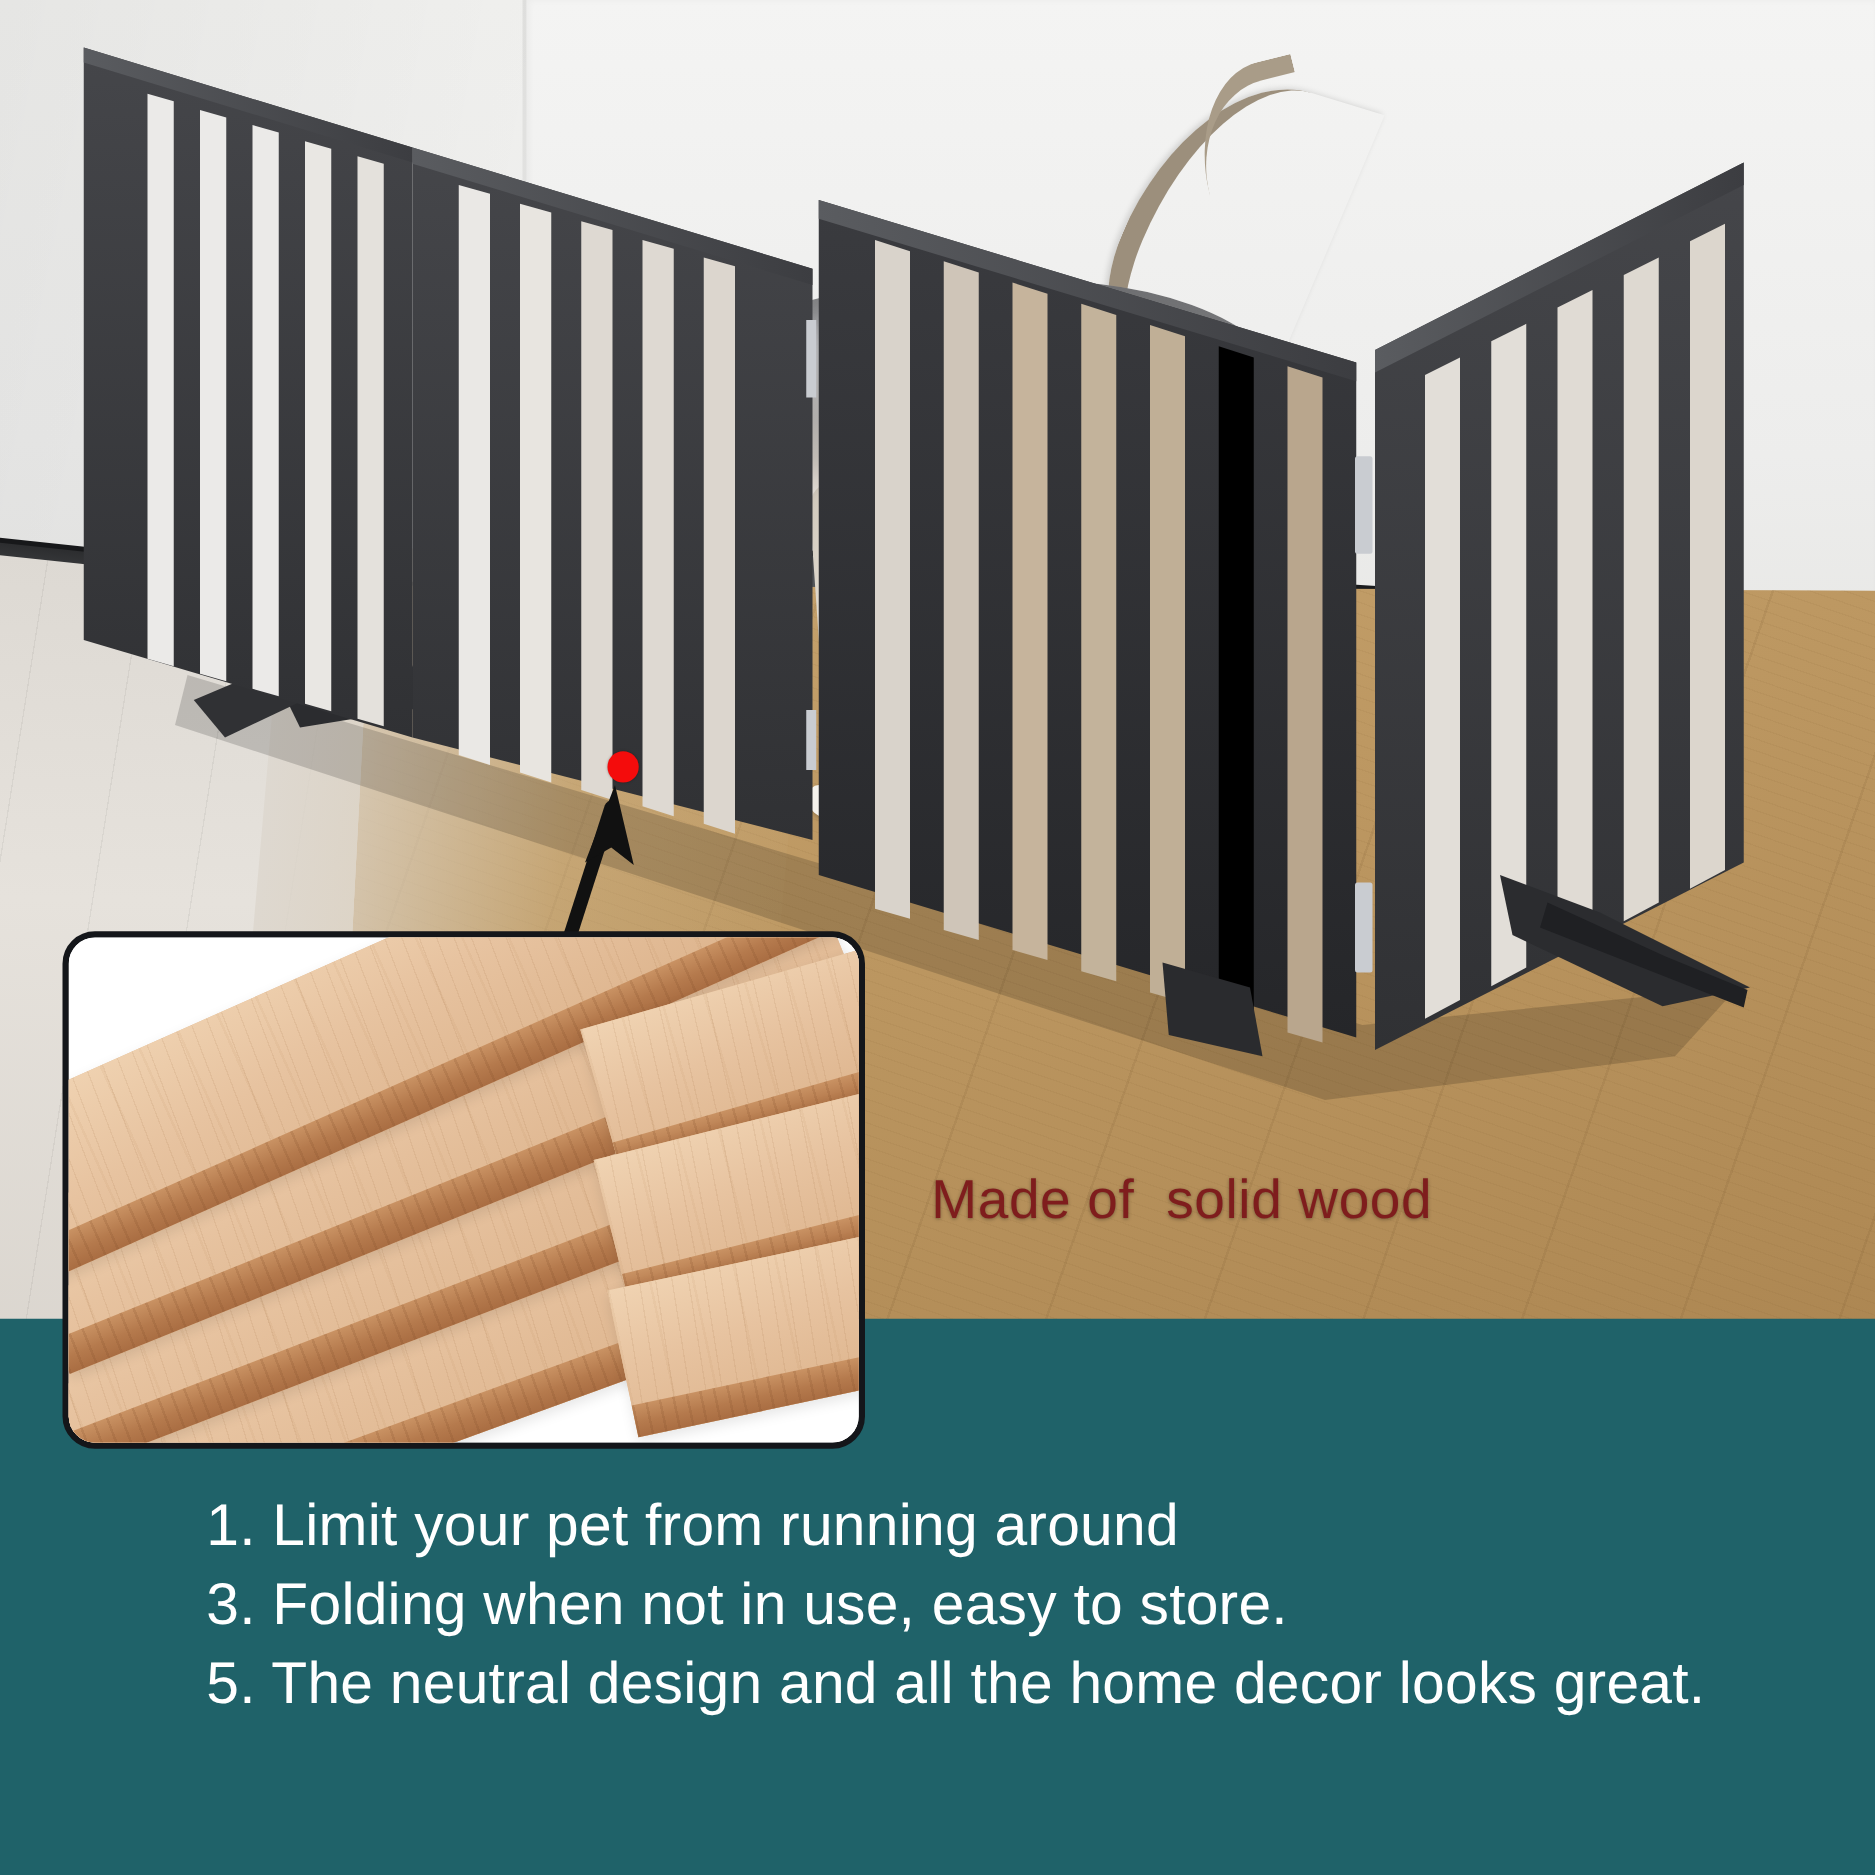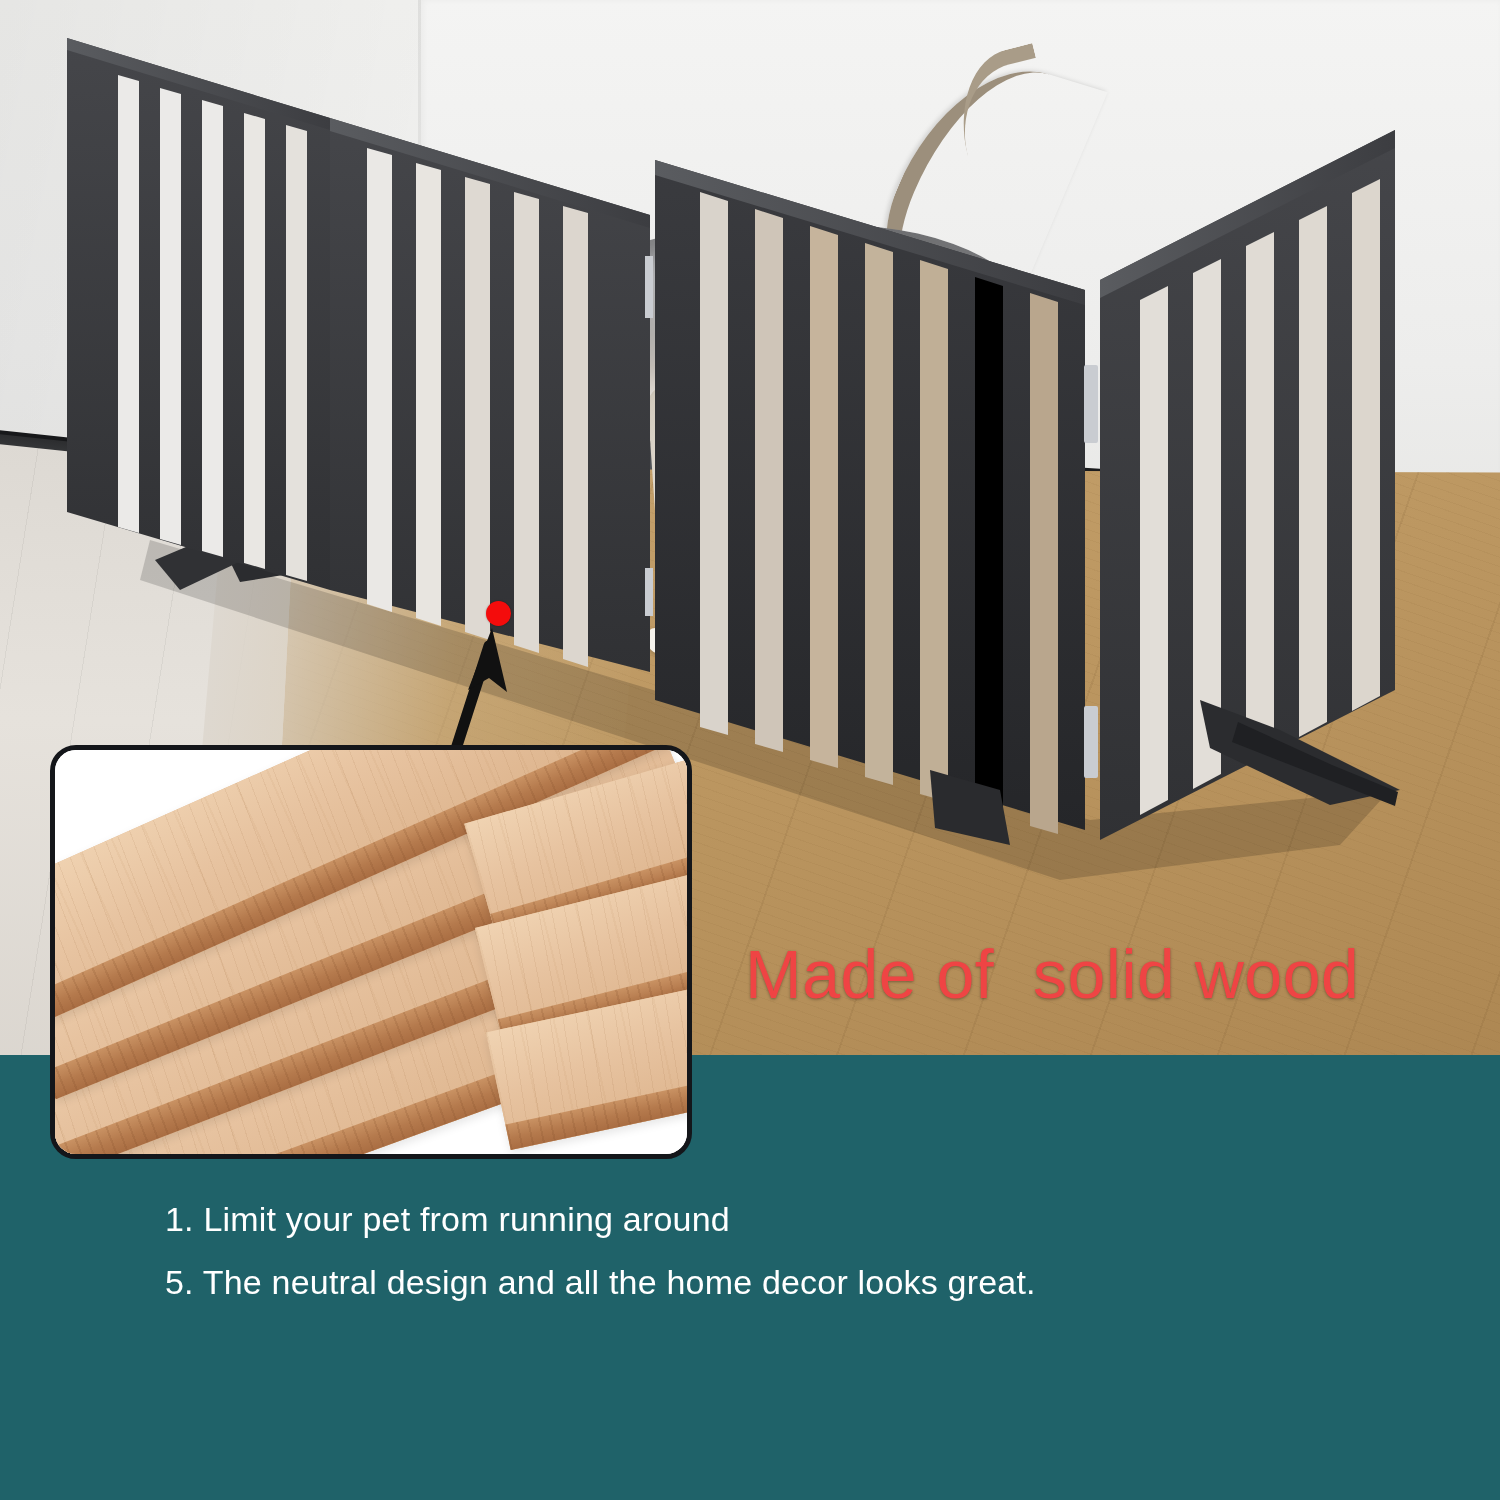--- a/index.html
+++ b/index.html
@@ -105,24 +105,24 @@
           repeating-linear-gradient(93deg, rgba(150,100,55,0.10) 0px, rgba(150,100,55,0.10) 1px, rgba(0,0,0,0) 1px, rgba(0,0,0,0) 13px),
           repeating-linear-gradient(90deg, rgba(175,125,75,0.08) 0px, rgba(175,125,75,0.08) 2px, rgba(0,0,0,0) 2px, rgba(0,0,0,0) 34px),
           linear-gradient(172deg,#f0d3b2 0%,#e7c3a0 40%,#dbb189 100%);}
   .plank .edge{position:absolute;left:0;right:0;bottom:0;height:30px;
         background:
           repeating-linear-gradient(90deg, rgba(120,70,35,0.16) 0px, rgba(120,70,35,0.16) 2px, rgba(0,0,0,0) 2px, rgba(0,0,0,0) 11px),
           linear-gradient(180deg,#c99263 0%,#b57a4d 55%,#a96d42 100%);}
 
   
   #teal{position:absolute;left:0;top:1055px;width:1500px;height:445px;background:#1f6269;}
-  #madeof{position:absolute;left:745px;top:935px;font-size:68px;color:#ef4444;
+  #madeof{position:absolute;left:745px;top:935px;font-size:44px;color:#7f1d1d;
         letter-spacing:.5px;white-space:pre;text-shadow:0 1px 3px rgba(0,0,0,.35);z-index:7;}
   #bullets{position:absolute;left:165px;top:1188px;width:1300px;z-index:7;}
-  .bullet{color:#ffffff;font-size:34px;line-height:63px;white-space:pre;letter-spacing:.2px;}
+  .bullet{color:#ffffff;font-size:47px;line-height:63px;white-space:pre;letter-spacing:.2px;}
 </style>
 </head>
 <body>
 
 <div id="page">
 
   <div id="photo">
 
     <div class="wall"></div>
     <div class="wall-panel-r"></div>
@@ -294,16 +294,17 @@
       <div class="face"></div>
         <div class="edge" style="height:26px;"></div>
     </div>
   </div>
 
   <div id="madeof">Made of  solid wood</div>
 
   <div id="teal"></div>
   <div id="bullets">
     <div class="bullet">1. Limit your pet from running around</div>
+    <div class="bullet">3. Folding when not in use, easy to store.</div>
     <div class="bullet">5. The neutral design and all the home decor looks great.</div>
   </div>
 
 </div>
 
 </body></html>

